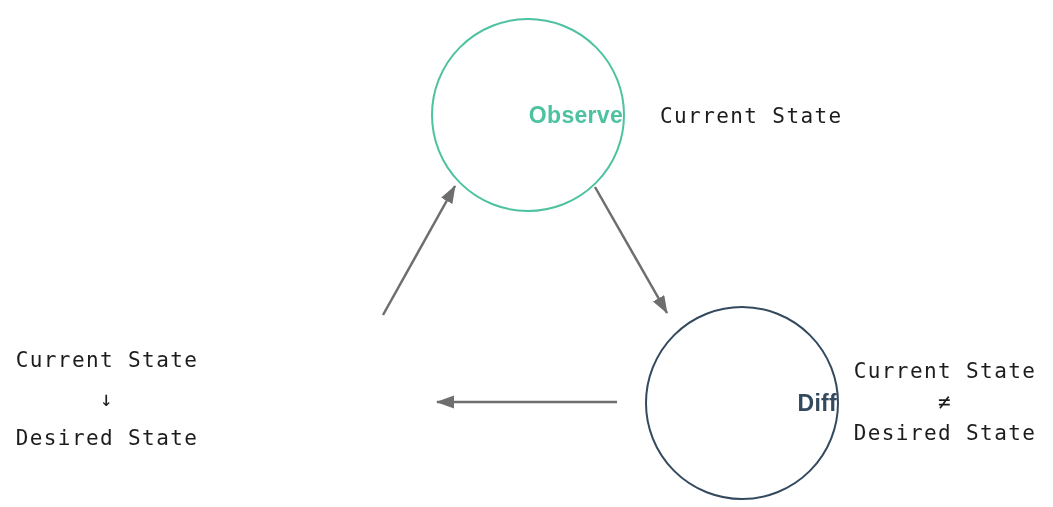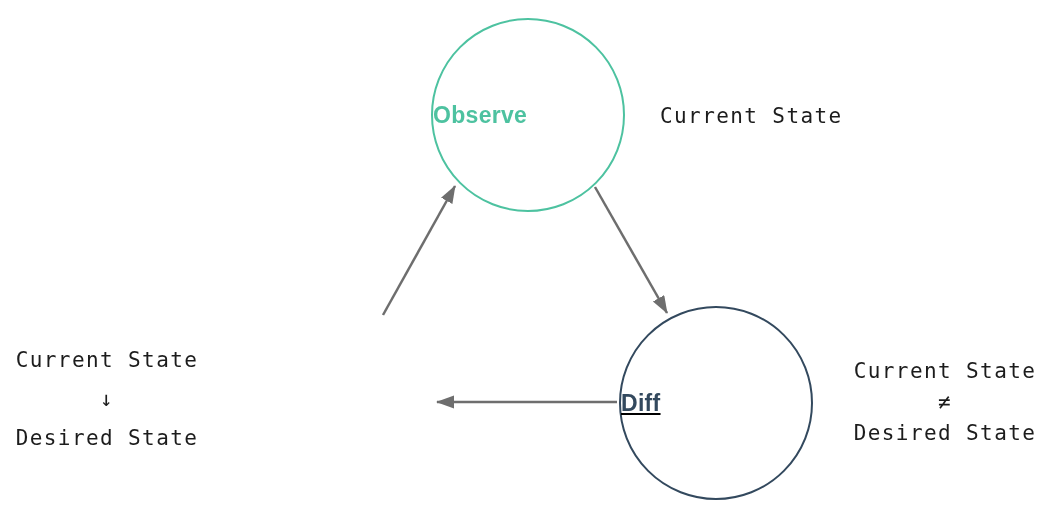--- a/index.html
+++ b/index.html
@@ -25,26 +25,26 @@
   }
   .node {
     position: absolute;
     width: 194px;
     height: 194px;
     border-radius: 50%;
     border: 2.5px solid #000;
     background: #ffffff;
     display: flex;
     align-items: center;
-    justify-content: flex-start;
+    justify-content: flex-end;
     box-sizing: border-box;
   }
   .node-observe { left: 431px; top: 18px; }
   .node-act     { left: 242px; top: 303px; }
-  .node-diff    { left: 619px; top: 306px; text-decoration: underline; }
+  .node-diff    { left: 645px; top: 306px; }
   .node-label {
     font-family: "Liberation Sans", sans-serif;
     font-weight: bold;
     font-size: 23px;
     letter-spacing: 0.3px;
   }
   .ann {
     position: absolute;
     color: #1c1c1c;
     font-size: 21px;

